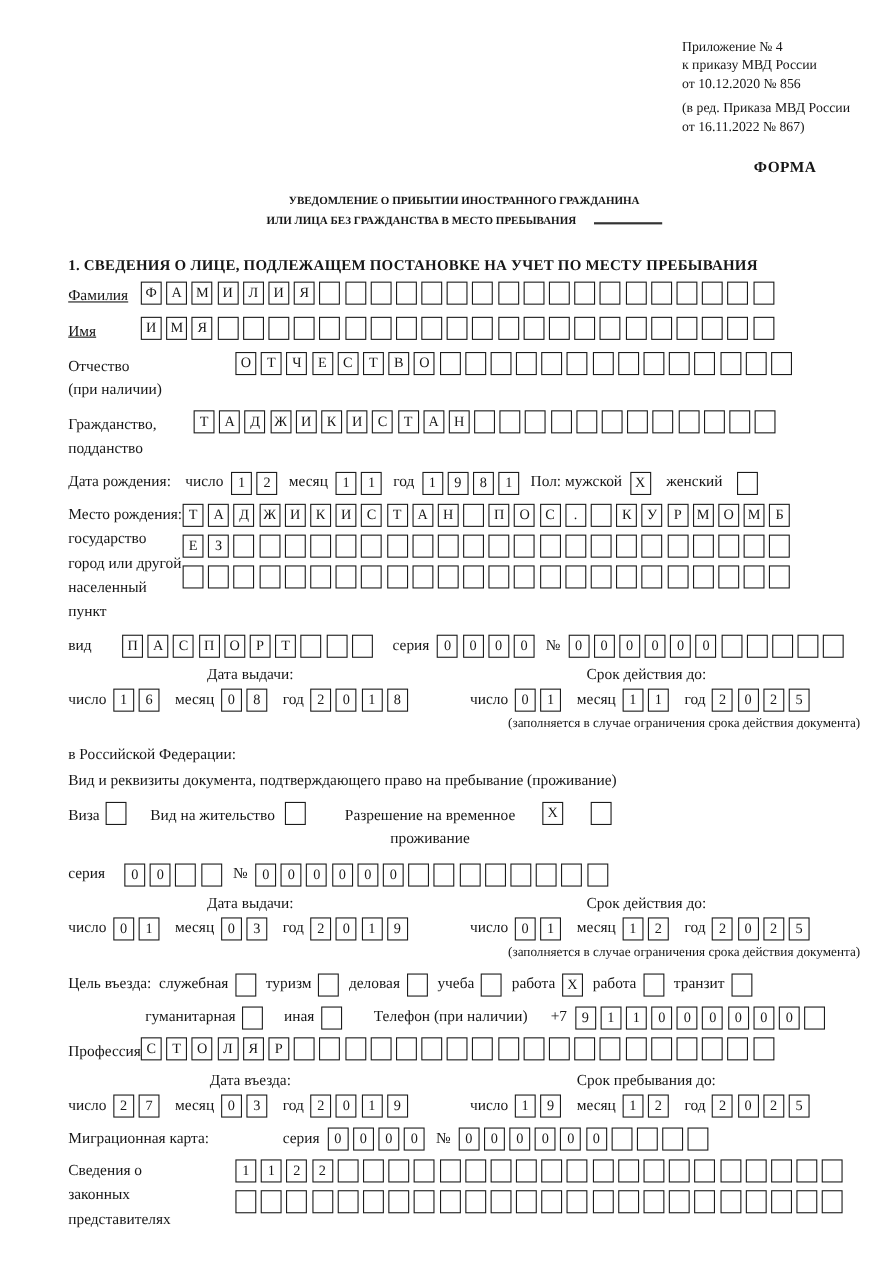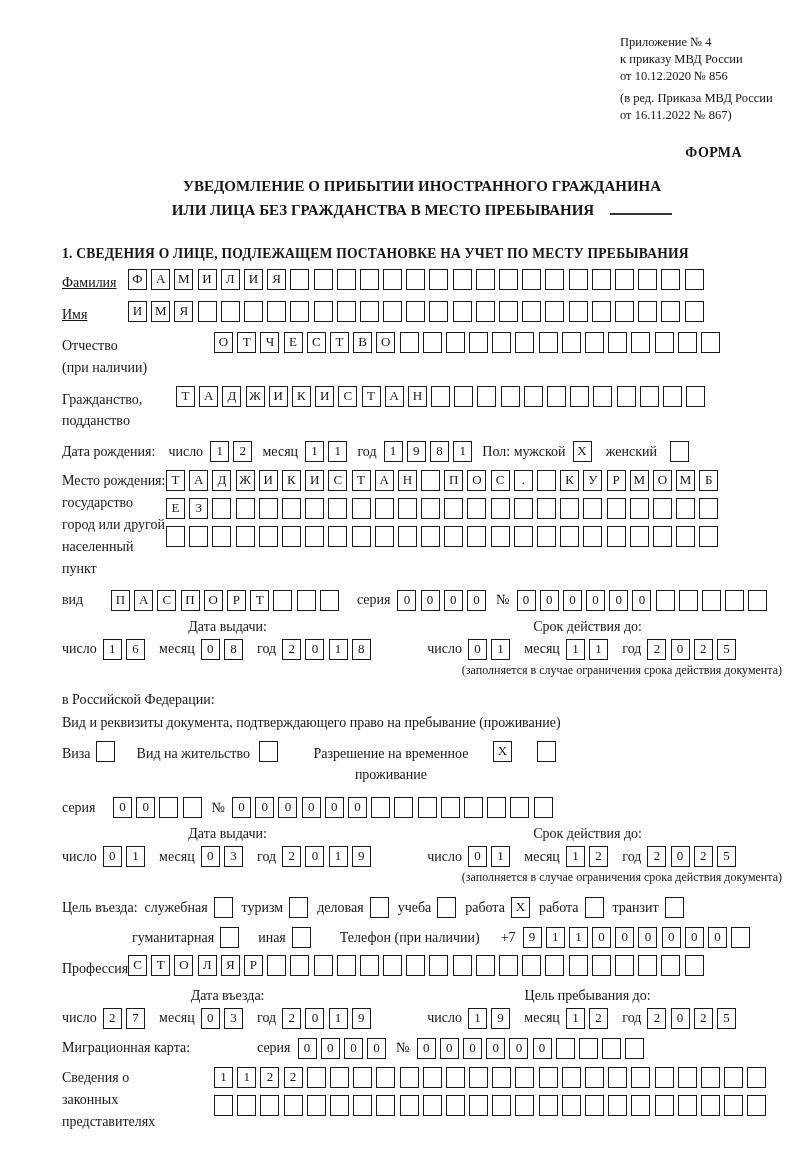--- a/index.html
+++ b/index.html
@@ -10,21 +10,21 @@
     color:#161616; font-size:14px;
   }
   .page { padding:34px 18px 0 62px; }
 
   
   .ref { margin-left:558px; font-size:12.5px; line-height:1.35; }
   .ref .g2 { margin-top:5px; }
   .forma { font-weight:bold; text-align:right; margin:22px 40px 0 0; font-size:14px; letter-spacing:.4px; }
 
   
-  .title { text-align:center; font-weight:bold; font-size:15px; line-height:1.55; margin-top:14px; }
+  .title { text-align:center; font-weight:bold; font-size:10px; line-height:1.55; margin-top:14px; }
   .blank-line { display:inline-block; width:62px; height:13px; border-bottom:2.2px solid #333; margin-left:16px; }
 
   .sec-heading { font-weight:bold; font-size:13.6px; margin-top:24px; letter-spacing:.2px; }
 
   
   .brow { display:flex; align-items:flex-start; margin-top:7px; }
   .lbl { flex-shrink:0; padding-top:3px; line-height:1.55; }
   .cells { display:flex; flex-shrink:0; }
   .cell {
     width:19px; height:21px; border:1.6px solid #1b1b1b; margin-right:4.2px;
@@ -620,21 +620,21 @@
         <span class="word">год</span>
         <span class="cells">
             <span class="cell">2</span>
             <span class="cell">0</span>
             <span class="cell">1</span>
             <span class="cell">9</span>
           </span>
       </div>
     </div>
     <div class="col-r">
-      <div class="dhead">Цель пребывания до:</div>
+      <div class="dhead">Срок пребывания до:</div>
       <div class="date-line">
         <span class="word">число</span>
         <span class="cells">
             <span class="cell">1</span>
             <span class="cell">9</span>
           </span>
         <span class="word">месяц</span>
         <span class="cells">
             <span class="cell">1</span>
             <span class="cell">2</span>

